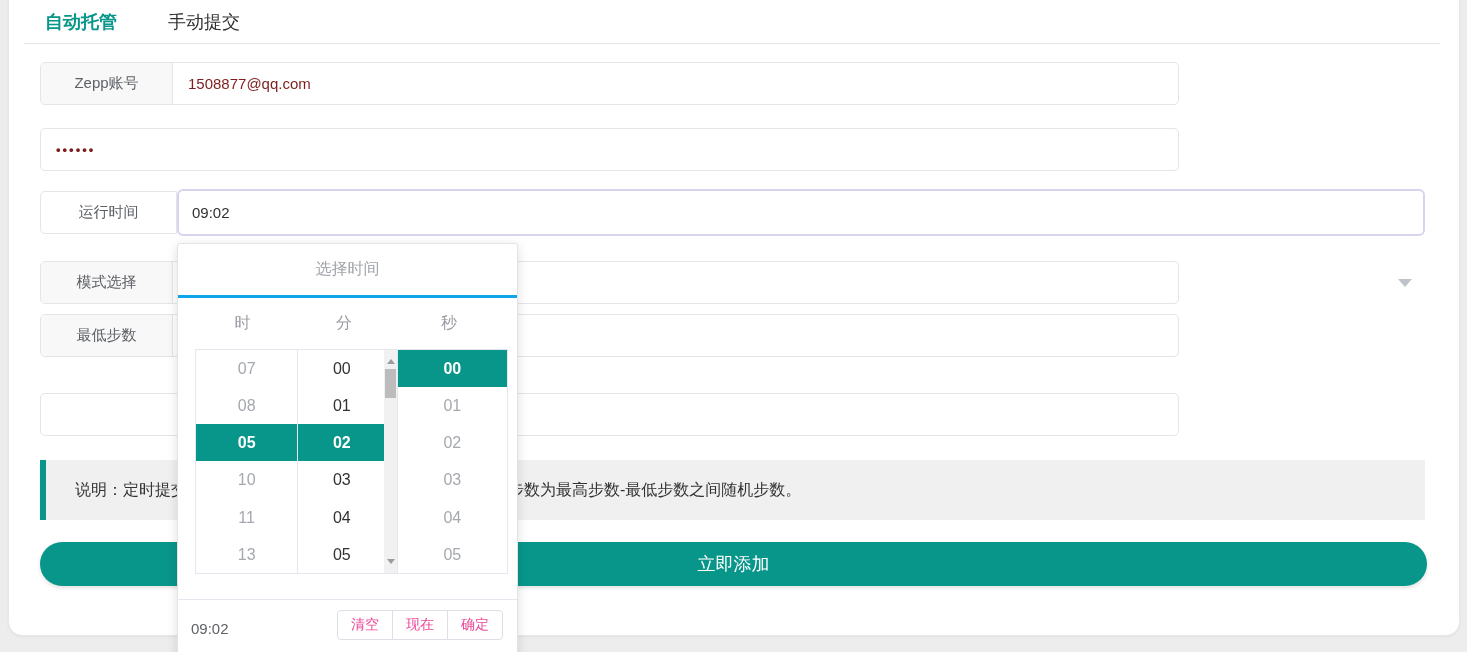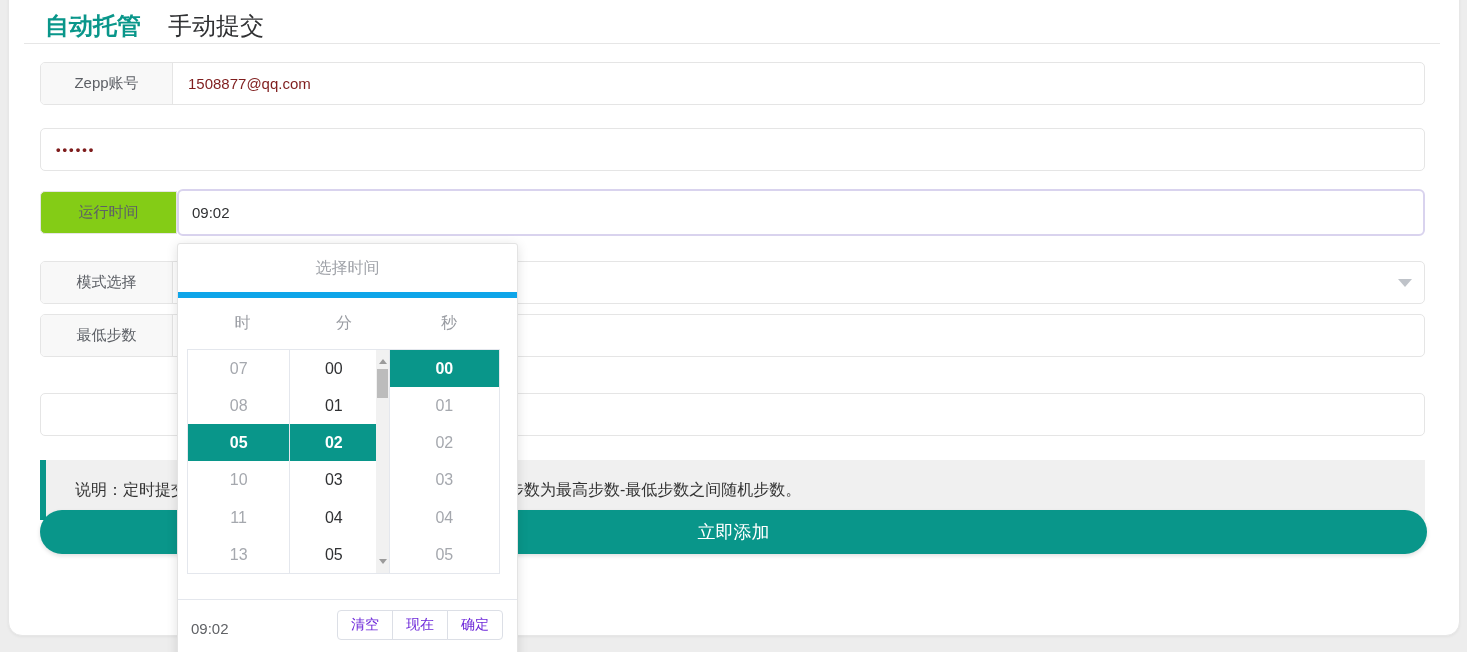--- a/index.html
+++ b/index.html
@@ -3,71 +3,71 @@
 <meta charset="utf-8">
 <style>
   * { margin:0; padding:0; box-sizing:border-box; }
   html,body { width:1467px; height:652px; overflow:hidden;
     font-family:"Liberation Sans","DejaVu Sans",sans-serif; background:#ededed; }
   .card { position:absolute; left:8px; top:-14px; width:1452px; height:650px;
     background:#fff; border:1px solid #e7e7e7; border-radius:14px;
     box-shadow:0 1px 3px rgba(0,0,0,.05); }
 
   
-  .tab { position:absolute; top:10px; font-size:24px; color:#303133; cursor:pointer; }
+  .tab { position:absolute; top:10px; font-size:18px; color:#303133; cursor:pointer; }
   .tab.active { color:#09968a; font-weight:bold; }
   .tab-underline { position:absolute; left:24px; top:43px; width:1416px; height:1px; background:#e6e6e6; }
 
   
-  .row { position:absolute; left:40px; width:1385px; height:43px;
+  .row { position:absolute; left:40px; width:1139px; height:43px;
     border:1px solid #e5e5e5; border-radius:5px; background:#fff; display:flex; }
   .row-label { width:132px; background:#f8f8f8; border-right:1px solid #e5e5e5;
     color:#5d6066; font-size:15px; display:flex; align-items:center; justify-content:center;
     border-radius:4px 0 0 4px; }
   .row-value { flex:1; display:flex; align-items:center; padding-left:15px;
     font-size:15px; color:#7f1d1d; }
   .pwd { letter-spacing:2px; font-weight:bold; font-size:13px; }
 
   .label-solo { position:absolute; left:40px; top:191px; width:137px; height:43px;
-    border:1px solid #e5e5e5; border-radius:5px 0 0 5px; background:#84cc16;
+    border:1px solid #e5e5e5; border-radius:5px 0 0 5px; background:#ffffff;
     color:#5d6066; font-size:15px; display:flex; align-items:center; justify-content:center; }
   .input-focused { position:absolute; left:177px; top:189px; width:1248px; height:47px;
     border:2px solid #d9d3ee; border-radius:6px; background:#fff; display:flex;
     align-items:center; padding-left:13px; font-size:15px; color:#303133; }
 
   .caret-down { position:absolute; left:1398px; top:279px; width:0; height:0;
     border-left:7px solid transparent; border-right:7px solid transparent;
     border-top:8px solid #bfc3c9; }
 
   
   .note { position:absolute; left:40px; top:460px; width:1385px; height:60px;
     background:#f0f0f0; }
   .note-bar { position:absolute; left:0; top:0; width:6px; height:60px; background:#09968a; }
   .note-text { position:absolute; top:0; height:60px; display:flex; align-items:center;
     font-size:16px; color:#333; white-space:nowrap; }
   .note-prefix { left:35px; }
   .note-suffix { left:468px; }
 
   
-  .submit { position:absolute; left:40px; top:510px; width:1387px; height:44px;
+  .submit { position:absolute; left:40px; top:542px; width:1387px; height:44px;
     border-radius:22px; background:#09968a; color:#fff; font-size:18px;
     display:flex; align-items:center; justify-content:center; cursor:pointer;
     box-shadow:0 2px 4px rgba(0,0,0,.12); }
 
   
   .popup { position:absolute; left:177px; top:243px; width:341px; height:432px;
     background:#fff; border:1px solid #e3e3e3; border-radius:3px;
     box-shadow:0 2px 12px rgba(0,0,0,.12); z-index:10; }
-  .popup-header { height:54px; border-bottom:6px solid #0ea5e9; display:flex;
+  .popup-header { height:54px; border-bottom:3px solid #0ea5e9; display:flex;
     align-items:center; justify-content:center; font-size:16px; color:#a0a3a9; }
   .col-headers { display:flex; margin:0 13px; height:51px; align-items:center; }
   .col-headers span { font-size:16px; color:#9a9da3; text-align:center; }
   .ch-hour { width:103px; } .ch-min { width:100px; } .ch-sec { width:110px; }
 
-  .spinner { margin:0 9px; width:313px; height:225px; border:1px solid #e4e7ed; display:flex; }
+  .spinner { margin:0 17px; width:313px; height:225px; border:1px solid #e4e7ed; display:flex; }
   .spin-col { height:100%; }
   .spin-col.hours { width:103px; border-right:1px solid #e4e7ed; }
   .spin-col.minutes { width:100px; border-right:1px solid #e4e7ed; position:relative; }
   .spin-col.seconds { width:110px; }
   .cell { height:37.16px; line-height:37.16px; text-align:center; font-size:16px; cursor:pointer; }
   .hours .cell { color:#a5a8ae; }
   .minutes .cell { color:#303133; width:87px; }
   .seconds .cell { color:#a5a8ae; }
   .cell.selected { background:#09968a; color:#fff; font-weight:bold; }
 
@@ -79,21 +79,21 @@
   .sb-thumb { position:absolute; left:1px; top:19px; width:11px; height:29px; background:#bcbcbc; }
   .sb-down { position:absolute; left:3px; bottom:9px; width:0; height:0;
     border-left:4px solid transparent; border-right:4px solid transparent;
     border-top:5px solid #9b9b9b; }
 
   .popup-footer { position:absolute; left:0; top:355px; width:100%; height:77px;
     border-top:1px solid #e4e7ed; background:#fff; }
   .footer-value { position:absolute; left:13px; top:20px; font-size:15px; color:#606266; }
   .btn-group { position:absolute; right:14px; top:10px; display:flex; }
   .pf-btn { width:56px; height:30px; border:1px solid #dcdfe6; background:#fff;
-    font-size:14px; color:#6d28d9; display:flex; align-items:center; justify-content:center;
+    font-size:14px; color:#ec4899; display:flex; align-items:center; justify-content:center;
     cursor:pointer; margin-left:-1px; }
   .pf-btn:first-child { border-radius:4px 0 0 4px; margin-left:0; }
   .pf-btn:last-child { border-radius:0 4px 4px 0; }
 </style>
 </head>
 <body>
 
 <div class="card"></div>
 
 <div class="tab active" style="left:45px">自动托管</div>

